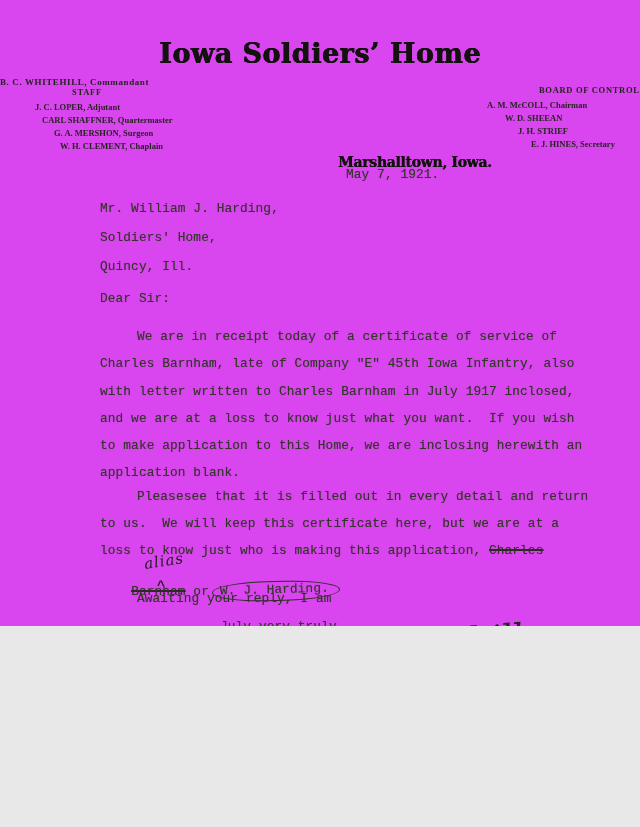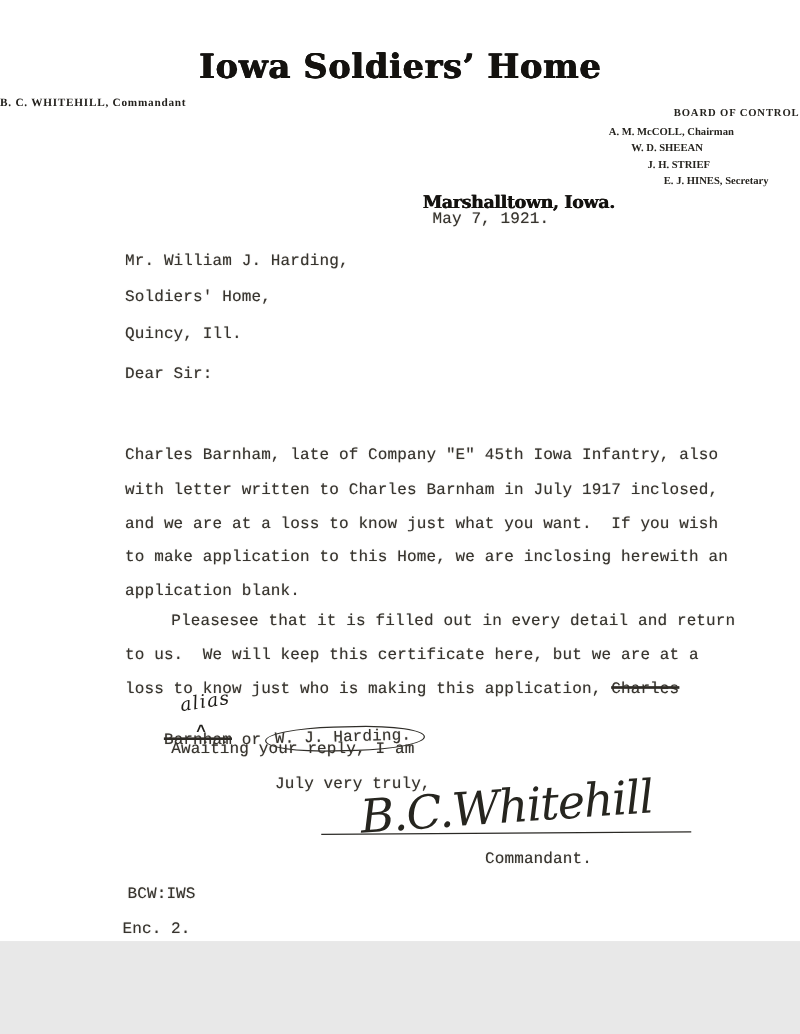--- a/index.html
+++ b/index.html
@@ -1,18 +1,18 @@
 <!DOCTYPE html>
 <html><head>
 <meta charset="utf-8">
 <style>
   html,body { margin:0; padding:0; background:#e8e8e8; }
   .page {
-    position:relative; width:640px; height:753px; margin:0 auto;
-    background:#ffffff; overflow:hidden;
+    position:relative; width:640px; height:626px; margin:0 auto;
+    background:#d946ef; overflow:hidden;
     font-family:"Liberation Mono","DejaVu Sans Mono",monospace;
     color:#35332e;
   }
   
   .lh-title {
     position:absolute; top:38px; left:0; width:640px; text-align:center;
     font-family:"DejaVu Serif","Liberation Serif",serif; font-weight:bold;
     font-size:27px; color:#14120f; letter-spacing:0.5px;
     text-shadow:0.7px 0 0 #14120f, 0 0.4px 0 #14120f;
   }
@@ -69,38 +69,46 @@
   .ink-dot { position:absolute; left:203px; top:797px; width:4px; height:8px; background:#111; border-radius:50% 40% 60% 50%; transform:rotate(8deg); }
 </style>
 </head>
 <body>
 
 <div class="page">
 
   <div class="lh-title">Iowa Soldiers’ Home</div>
   <div class="lh-commandant">B. C. WHITEHILL, Commandant</div>
 
+  <div class="block staff-block">
+    <div class="heading">STAFF</div>
+    <div class="member">J. C. LOPER, Adjutant</div>
+    <div class="member">CARL SHAFFNER, Quartermaster</div>
+    <div class="member">G. A. MERSHON, Surgeon</div>
+    <div class="member">W. H. CLEMENT, Chaplain</div>
+  </div>
 
   <div class="block board-block">
     <div class="heading">BOARD OF CONTROL</div>
     <div class="member">A. M. McCOLL, Chairman</div>
     <div class="member">W. D. SHEEAN</div>
     <div class="member">J. H. STRIEF</div>
     <div class="member">E. J. HINES, Secretary</div>
   </div>
 
   <div class="place">Marshalltown, Iowa.</div>
   <div class="t date">May 7, 1921.</div>
 
   <div class="t" style="left:100px; top:201px;">Mr. William J. Harding,</div>
   <div class="t" style="left:100px; top:230px;">Soldiers' Home,</div>
   <div class="t" style="left:100px; top:259px;">Quincy, Ill.</div>
 
   <div class="t" style="left:100px; top:291px;">Dear Sir:</div>
 
+  <div class="t" style="left:137px; top:329px;">We are in receipt today of a certificate of service of</div>
   <div class="t" style="left:100px; top:356px;">Charles Barnham, late of Company "E" 45th Iowa Infantry, also</div>
   <div class="t" style="left:100px; top:384px;">with letter written to Charles Barnham in July 1917 inclosed,</div>
   <div class="t" style="left:100px; top:411px;">and we are at a loss to know just what you want.  If you wish</div>
   <div class="t" style="left:100px; top:438px;">to make application to this Home, we are inclosing herewith an</div>
   <div class="t" style="left:100px; top:465px;">application blank.</div>
 
   <div class="t" style="left:137px; top:489px;">Pleasesee that it is filled out in every detail and return</div>
   <div class="t" style="left:100px; top:516px;">to us.  We will keep this certificate here, but we are at a</div>
   <div class="t" style="left:100px; top:543px;"><span>loss to know just who is making this application, </span><span class="strike">Charles</span></div>
 

